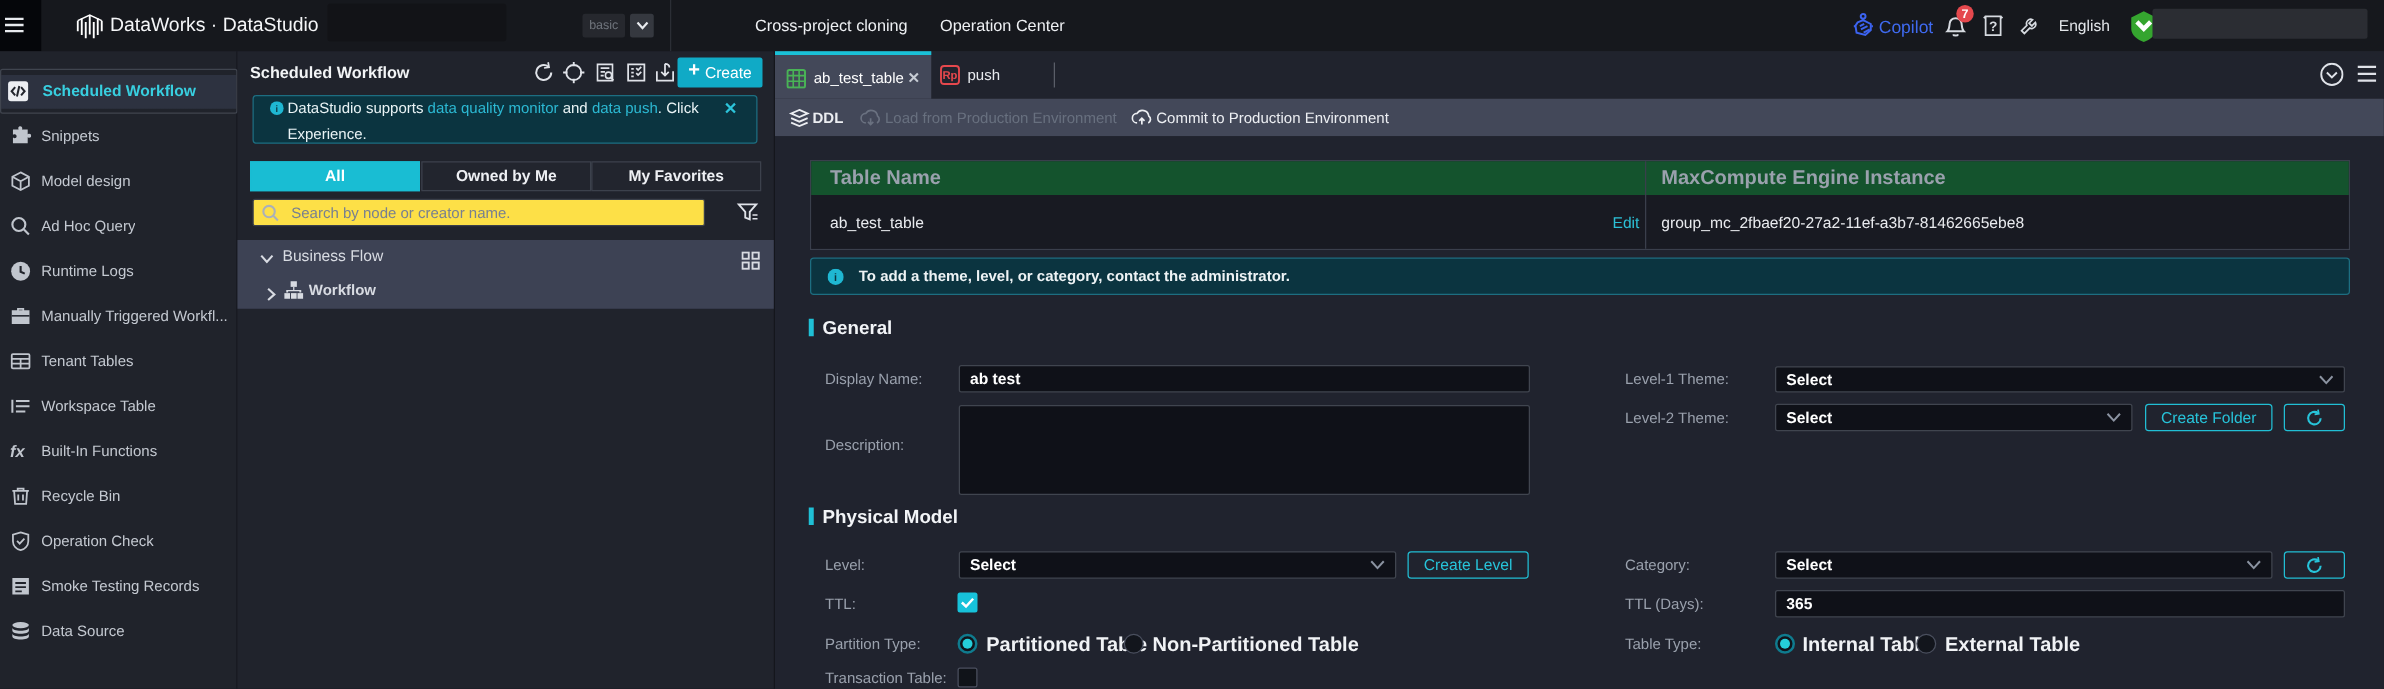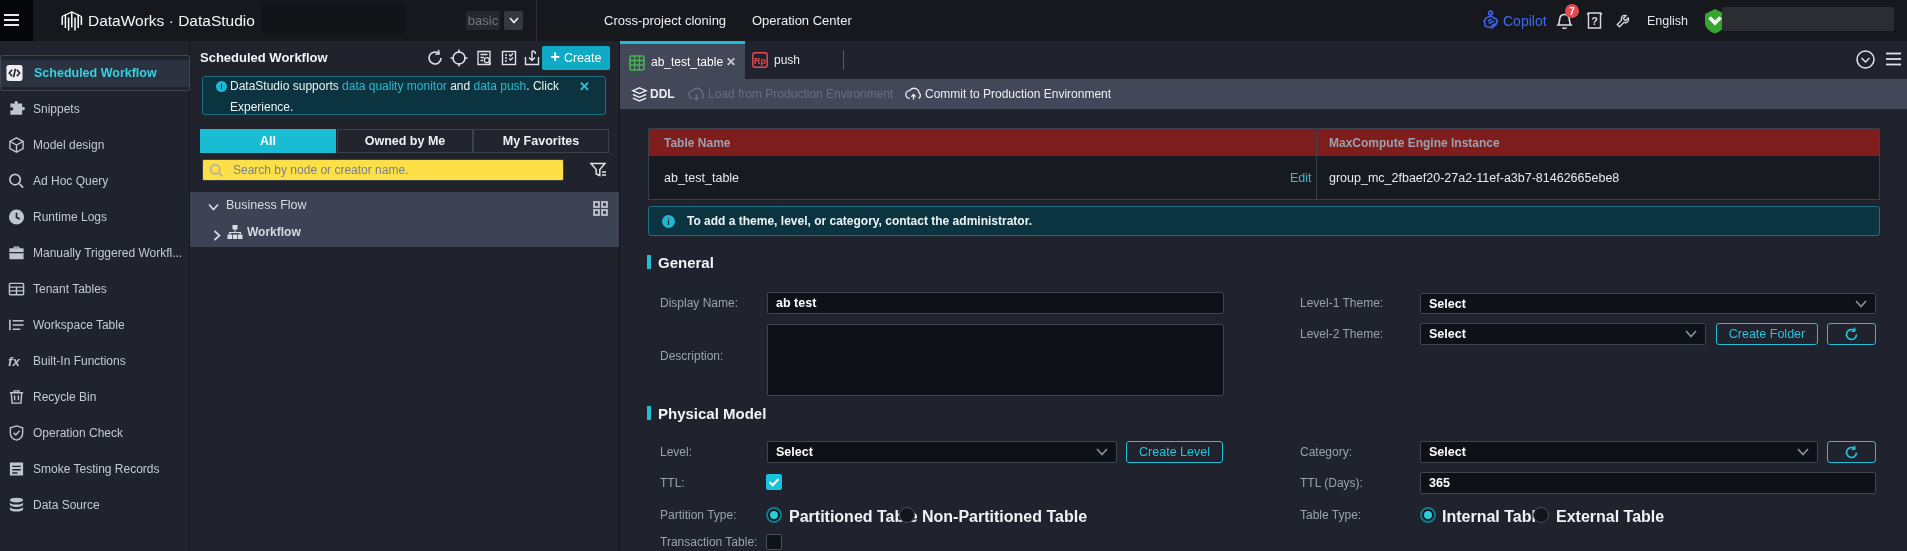--- a/index.html
+++ b/index.html
@@ -7,21 +7,21 @@
 body { font-family:"Liberation Sans", sans-serif; }
 #root { position:absolute; top:0; left:0; width:1907px; height:551px; }
 .abs { position:absolute; }
 .flex { display:flex; align-items:center; }
 
 
 #topbar { top:0; left:0; width:1907px; height:41px; background:#16181d; }
 #burger { top:0; left:0; width:33px; height:41px; background:#05060a; }
 #title { left:88px; top:0; height:41px; color:#f5f6f8; font-size:15.5px; }
 #redact1 { left:262px; top:3px; width:143px; height:30px; background:#121317; border-radius:2px; }
-#basicbox { left:466px; top:11px; width:34px; height:19px; background:#26282e; color:#70757d; font-size:13px; justify-content:center; border-radius:2px; }
+#basicbox { left:466px; top:11px; width:34px; height:19px; background:#26282e; color:#70757d; font-size:10px; justify-content:center; border-radius:2px; }
 #basicchev { left:504px; top:11px; width:19px; height:19px; background:#35383f; border-radius:2px; justify-content:center; }
 #topsep { left:536px; top:0; width:1px; height:41px; background:#2b2e35; }
 .toplink { top:0; height:41px; color:#eef0f3; font-size:13px;margin-left:43px; }
 #redact2 { left:1722px; top:7px; width:172px; height:24px; background:#2b2d33; border-radius:2px; }
 #copilottxt { left:1503px; top:0; height:41px; color:#3f6af0; font-size:14px; }
 #englishtxt { left:1647px; top:0; height:41px; color:#e3e6ea; font-size:12.5px; }
 
 
 #sidebar { top:41px; left:0; width:190px; height:510px; background:#20232b; border-right:1px solid #161820; }
 .navitem { position:absolute; left:0; width:190px; height:36px; color:#c4c9d1; font-size:12px; }
@@ -54,21 +54,21 @@
 #tab1 .tx { position:absolute; left:31px; top:50%; transform:translateY(-50%); color:#fff; font-size:12px; }
 #tab1 .x { position:absolute; left:106px; top:50%; transform:translateY(-50%); color:#c7ccd4; font-size:12px; font-weight:bold; }
 #tab2 { position:absolute; left:125px; top:0; width:98px; height:38px; }
 #tab2 .tx { position:absolute; left:29px; top:50%; transform:translateY(-50%); color:#e8ebef; font-size:12px; }
 #tab2sep { position:absolute; left:223px; top:9px; width:1px; height:20px; background:#5a5e68; }
 #toolbar { position:absolute; left:0; top:38px; width:1287px; height:30px; background:#434859; color:#eceef2; font-size:12px; }
 #content { position:absolute; left:0; top:68px; width:1287px; height:442px; background:#20232e; }
 
 
 #tbl { position:absolute; left:28px; top:19px; width:1232px; height:72px; border:1px solid #3a3f4c; }
-#tbl .hd { position:absolute; left:0; top:0; width:100%; height:27px; background:#7f1d1d; color:#9aa1ad; font-size:12px; font-weight:bold; }
+#tbl .hd { position:absolute; left:0; top:0; width:100%; height:27px; background:#14532d; color:#9aa1ad; font-size:16px; font-weight:bold; }
 #tbl .bd { position:absolute; left:0; top:27px; width:100%; height:43px; background:#181a22; color:#e8eaee; font-size:12.5px; }
 #tbl .c2 { position:absolute; left:667px; top:0; height:100%; border-left:1px solid #3a3f4c; padding-left:12px; display:flex; align-items:center; }
 #tbl .c1 { position:absolute; left:15px; top:0; height:100%; display:flex; align-items:center; }
 #edlink { position:absolute; left:641px; top:0; height:100%; display:flex; align-items:center; color:#2cc0d6; }
 #banner2 { position:absolute; left:28px; top:97px; width:1232px; height:30px; background:#0b3440; border:1px solid #1d6e81; border-radius:3px; color:#eef3f5; font-size:12px; }
 #banner2 .tx { position:absolute; left:38px; top:50%; transform:translateY(-50%); font-weight:bold; }
 
 
 .sechead { position:absolute; color:#f2f4f7; font-size:15px; font-weight:bold; }
 .sechead:before { content:""; position:absolute; left:-11px; top:1px; width:4px; height:14px; background:#1fc0d6; }

